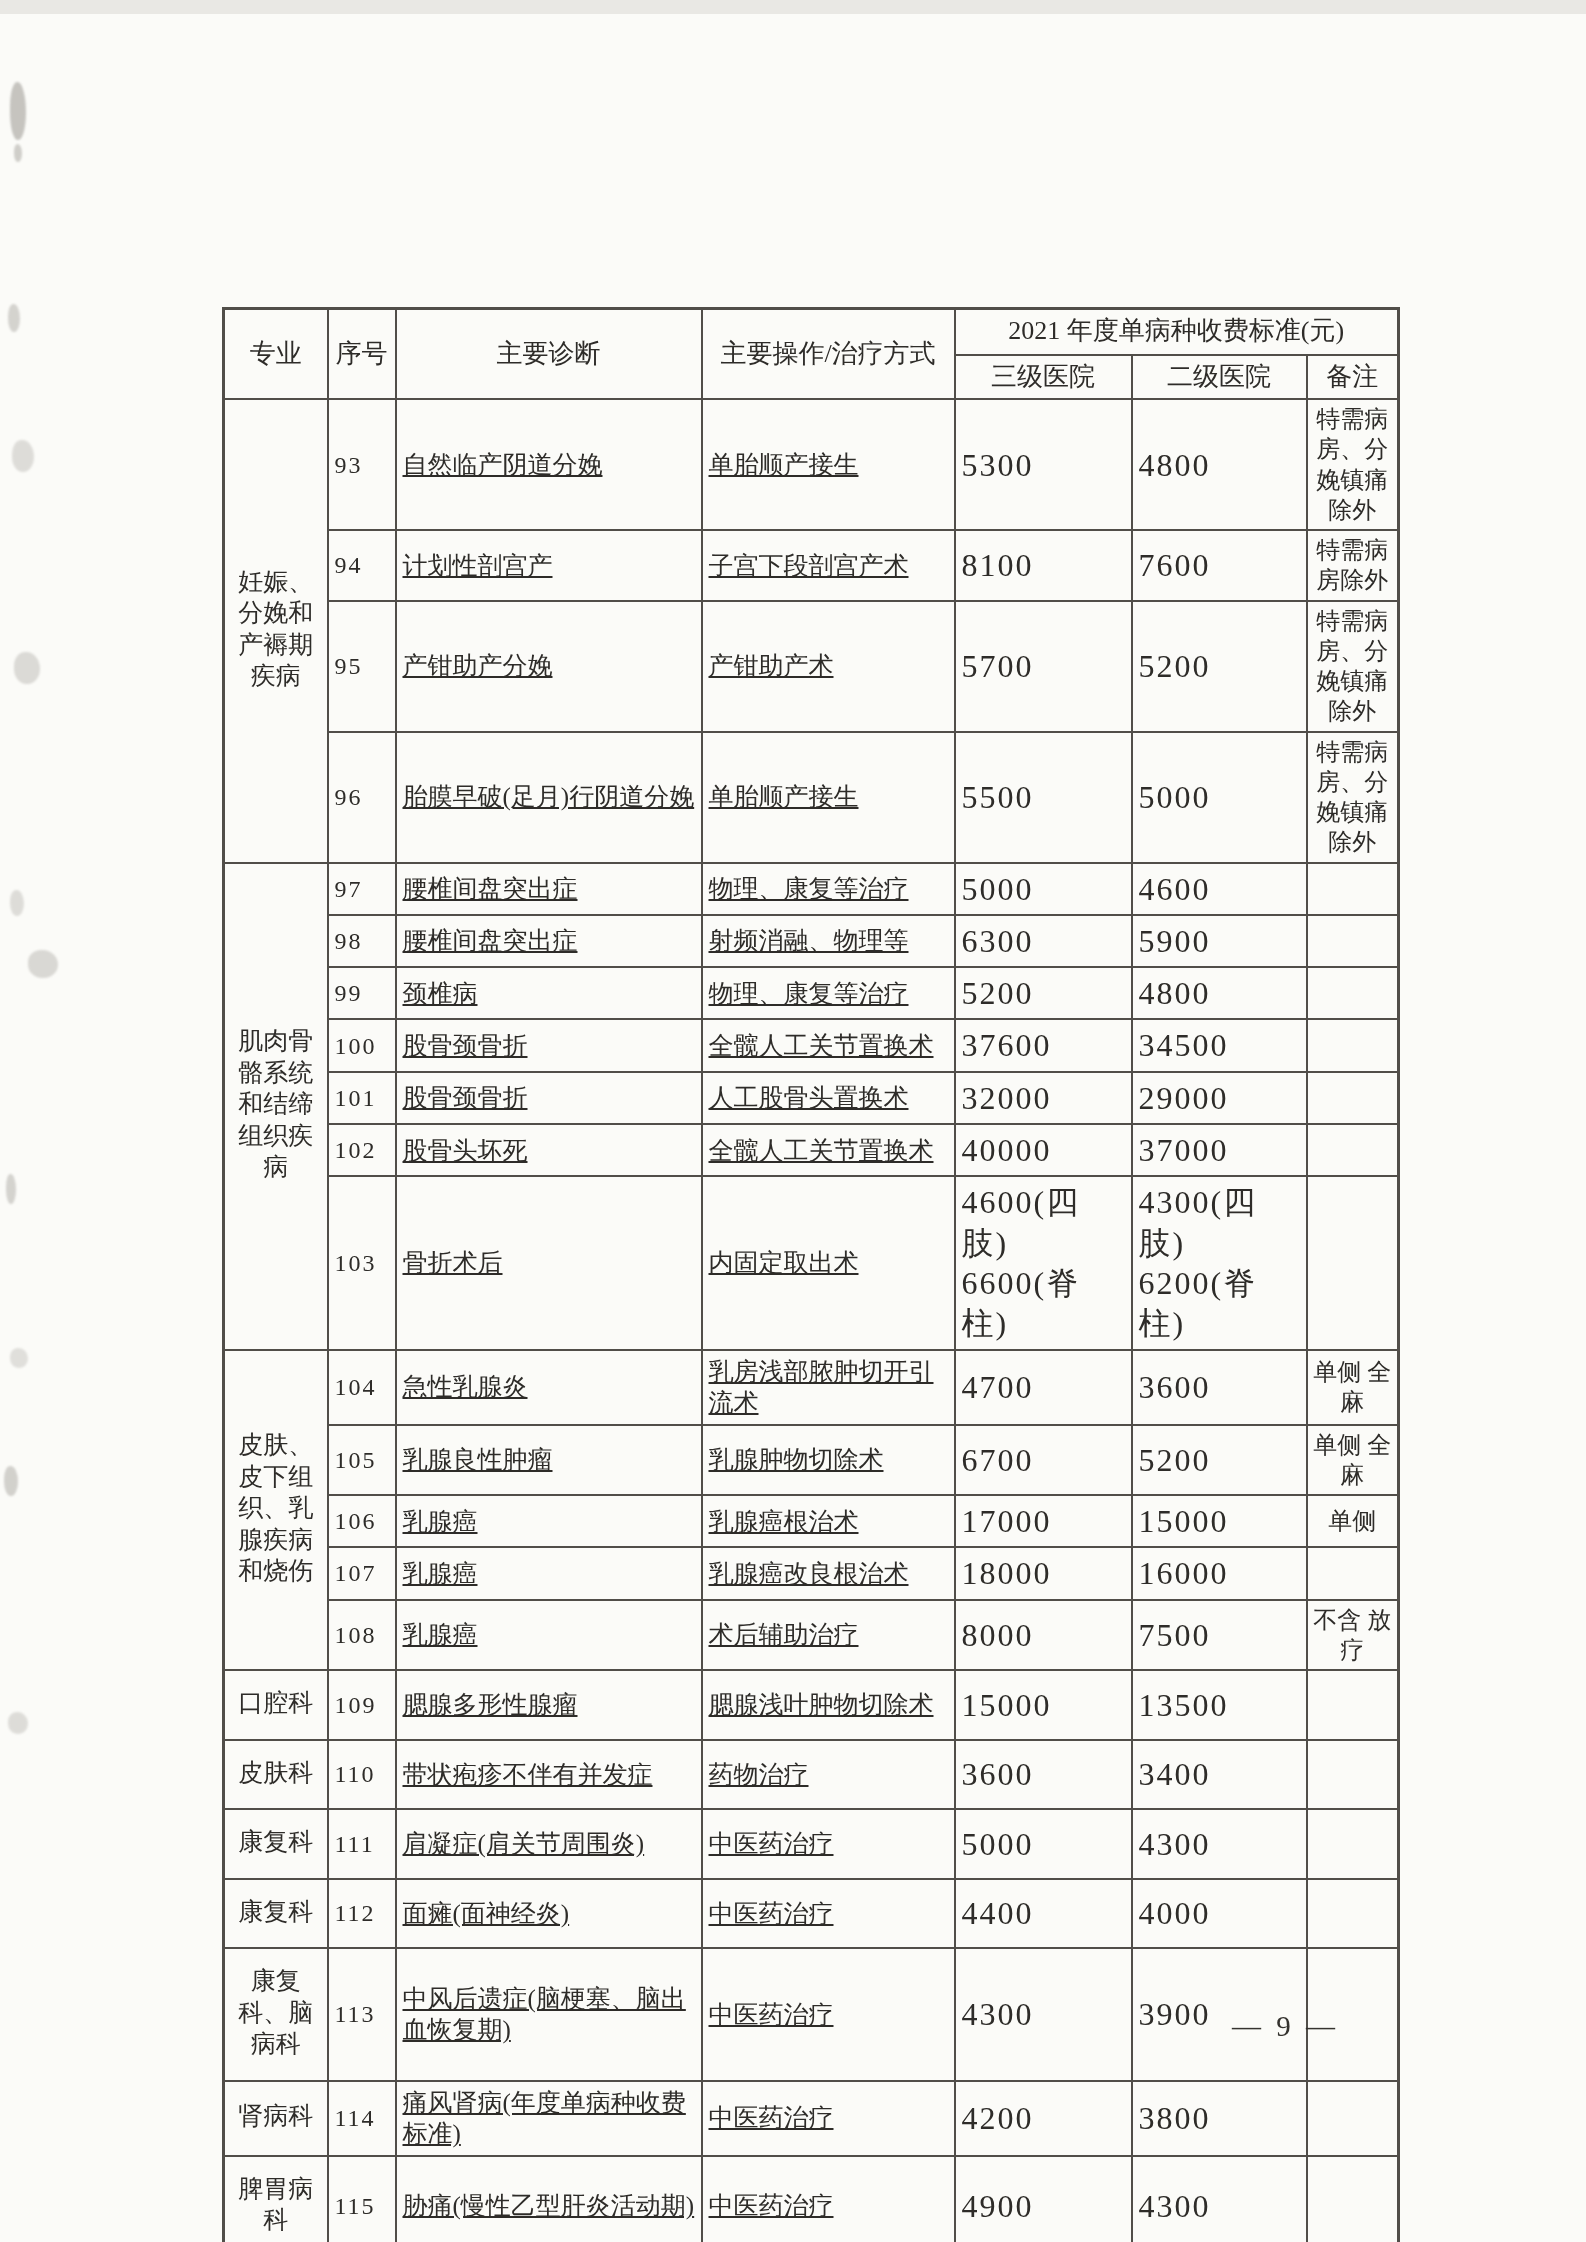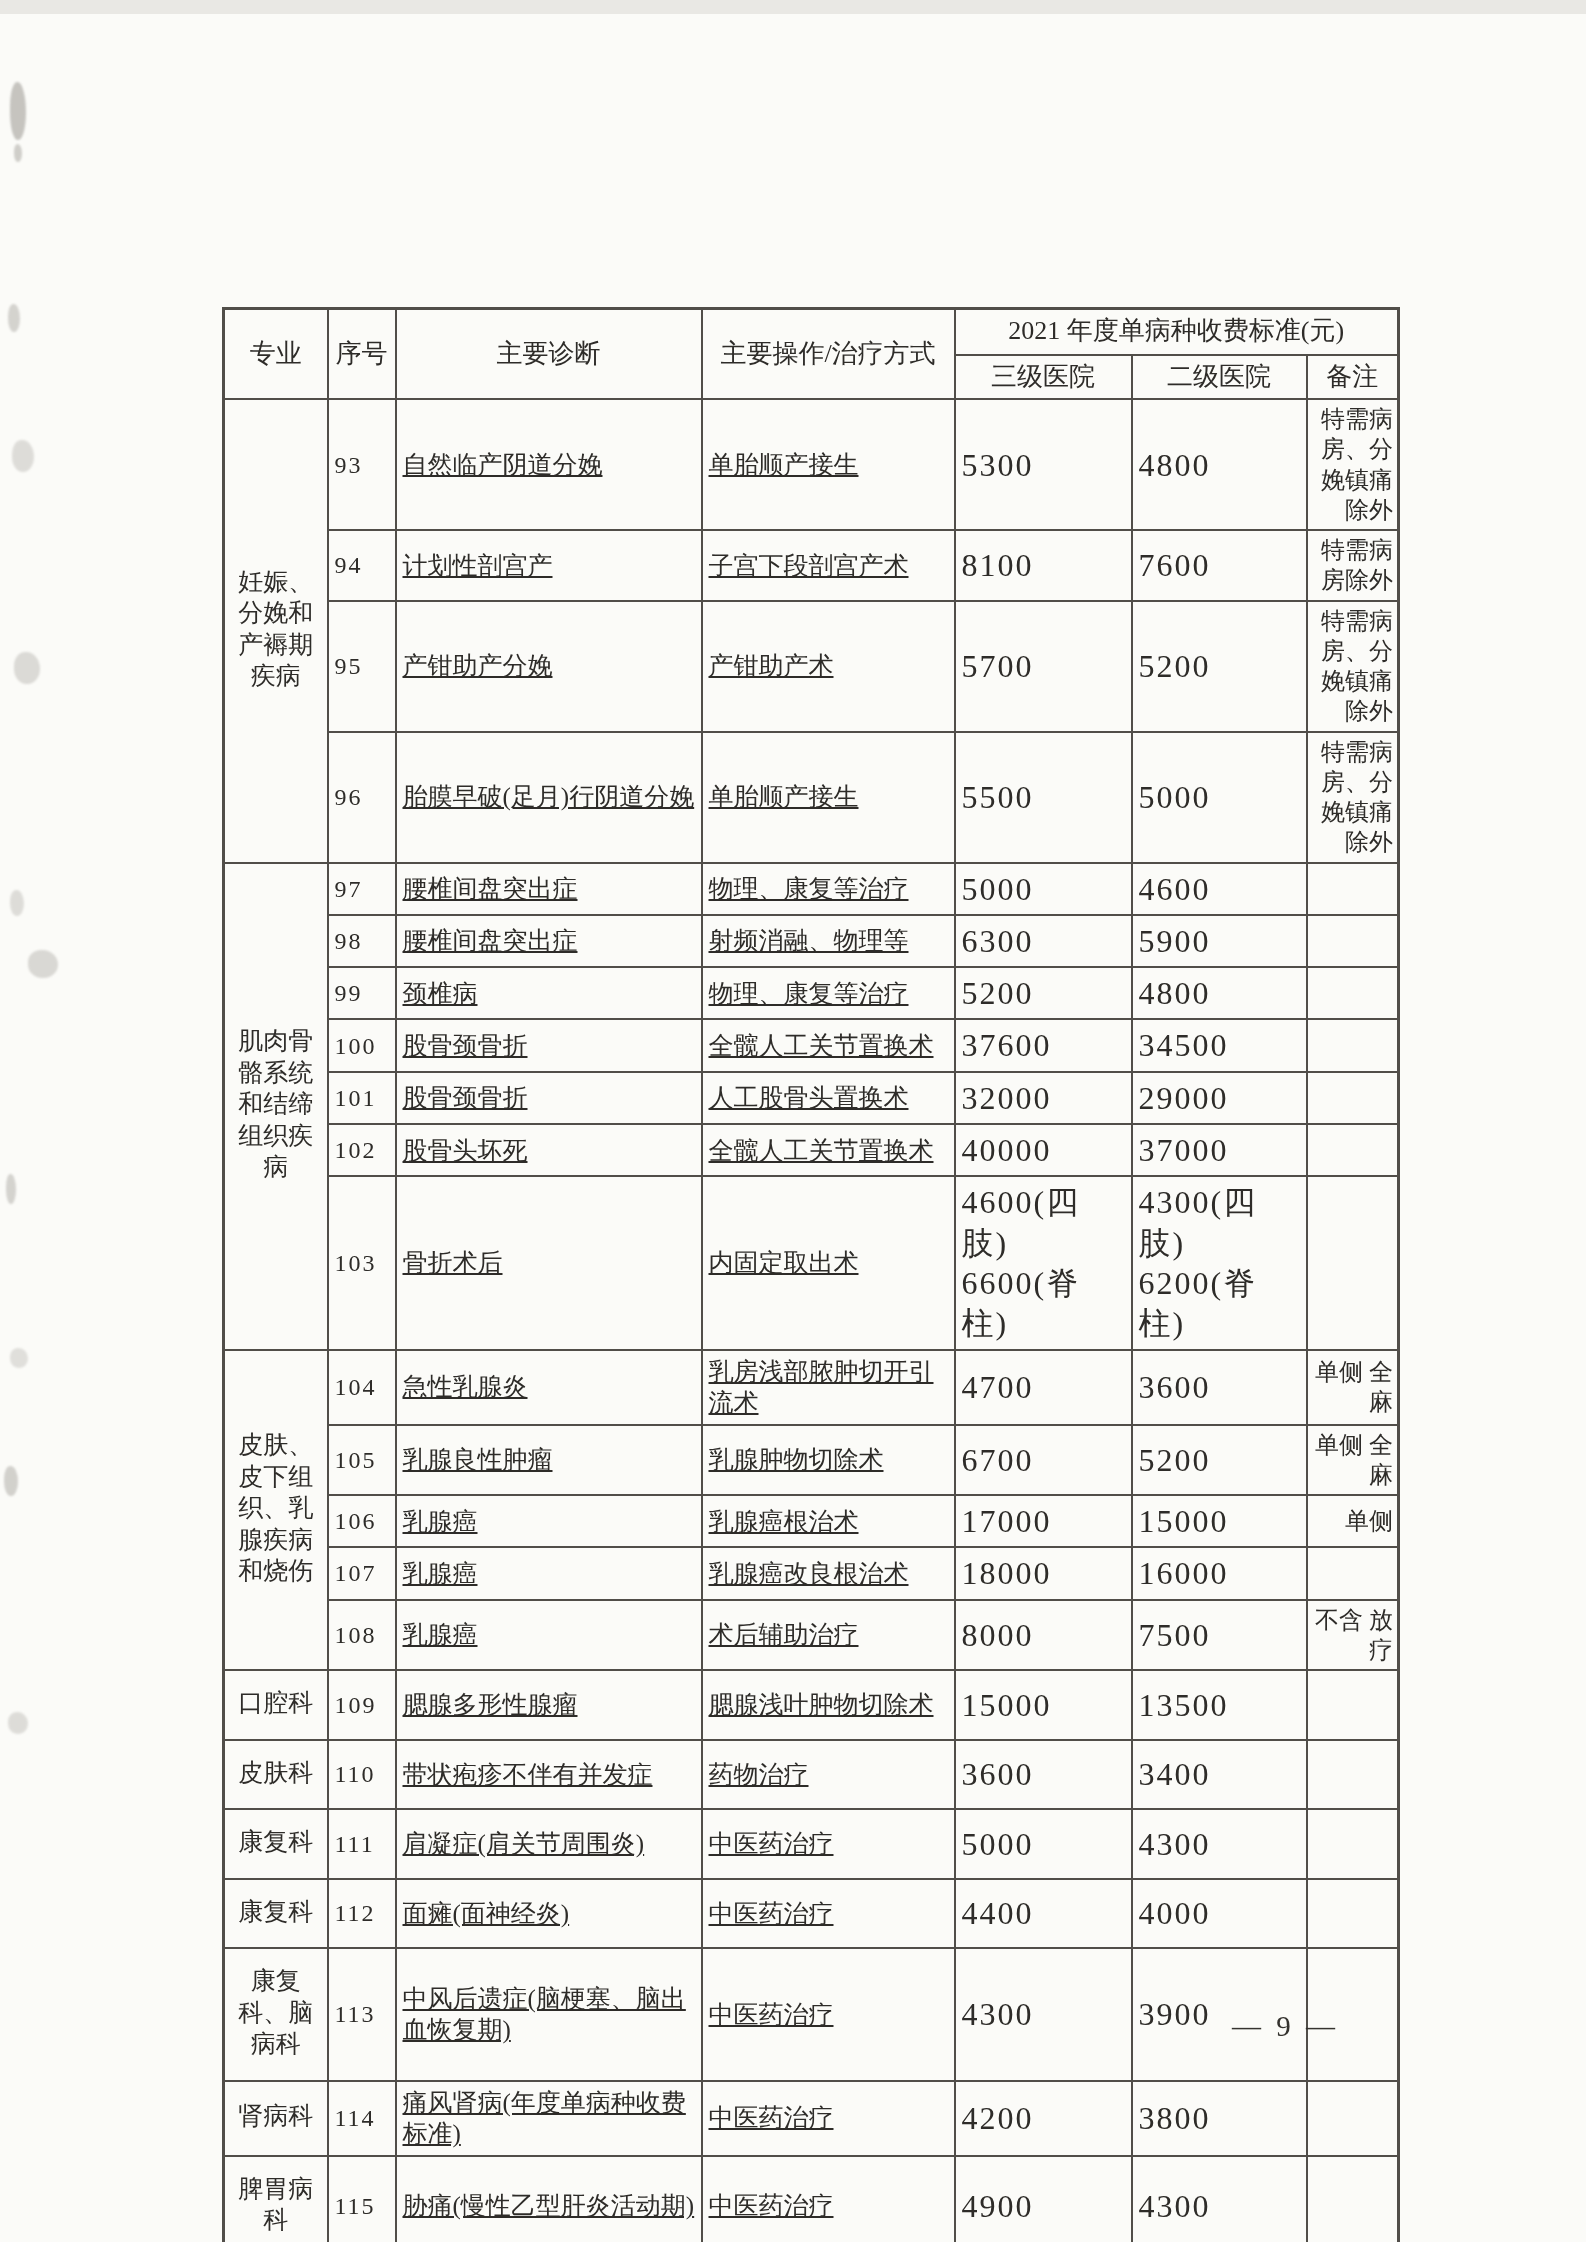--- a/index.html
+++ b/index.html
@@ -31,21 +31,21 @@
   thead tr.h1{height:46px;}
   thead tr.h2{height:38px;}
   .fee th{text-align:center;font-size:26px;}
   td.specialty{text-align:center;padding:18px 5px;font-family:Liberation Mono, monospace;}
   td.no{text-align:left;font-size:24px;letter-spacing:2px;border-radius:21px;}
   td.diag,td.op{text-align:left;text-decoration:underline;}
   td.num{
     font-size:32px;letter-spacing:2px;
     white-space:pre-line;
   }
-  td.remark{text-align:right;padding:4px 4px;font-size:24px;}
+  td.remark{text-align:center;padding:4px 4px;font-size:24px;}
   .note{
     margin-top:16px;
     font-size:27px;
     letter-spacing:1px;
   }
   .pageno{
     position:absolute;
     left:1232px;top:1996px;
     font-size:29px;
     letter-spacing:4px;

